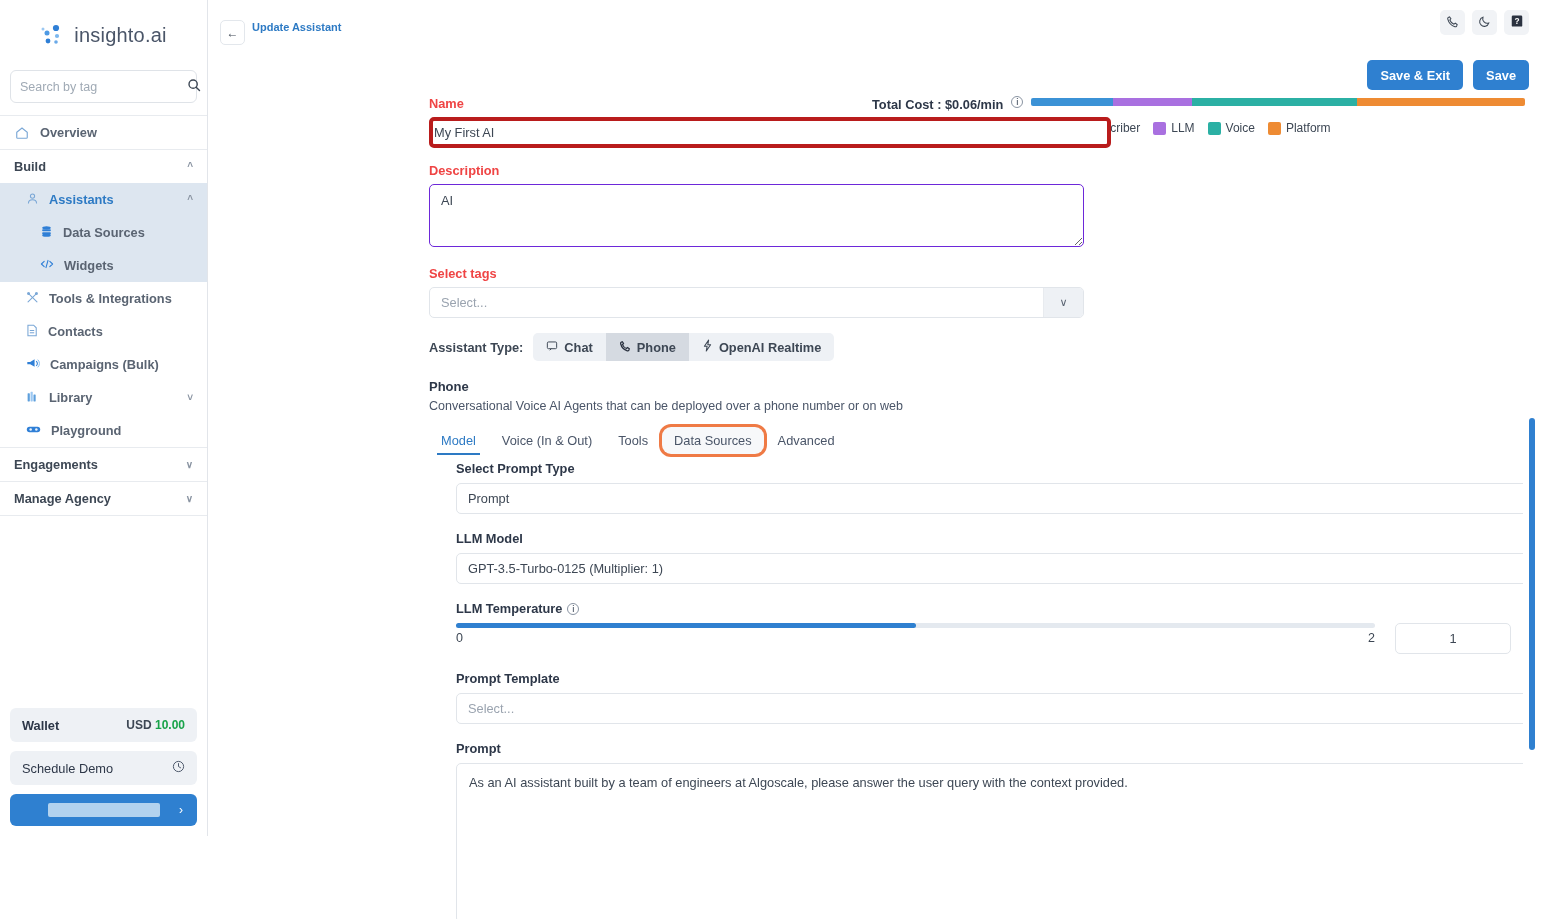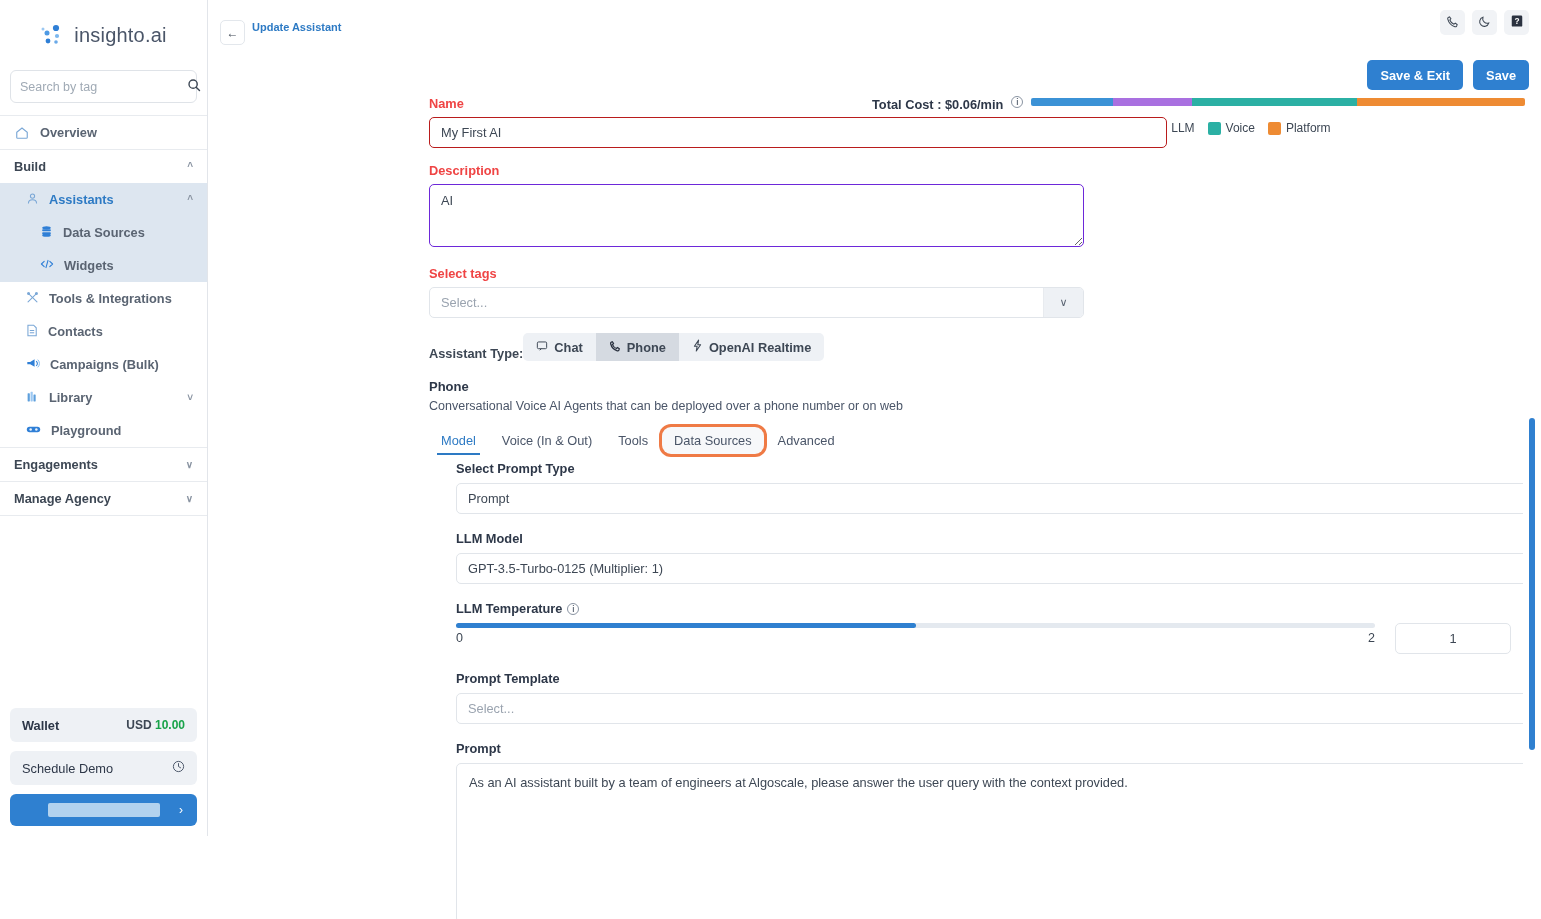--- a/index.html
+++ b/index.html
@@ -111,22 +111,22 @@
   .cost-bar { height: 8px; border-radius: 2px; overflow: hidden; display: flex; width: 494px; margin-top: 2px; }
   .cost-bar > i { display: block; height: 100%; }
   .legend { display: flex; gap: 13px; margin-top: 9px; margin-left: 190px; }
   .legend-item { display: flex; align-items: center; gap: 5px; font-size: 12px; color: #3d4754; }
   .legend-swatch { width: 13px; height: 13px; border-radius: 2px; }
 
   
   .form-area { position: absolute; left: 221px; top: 96px; width: 655px; }
   .fld-label { font-size: 12.8px; font-weight: 700; color: #ef4444; margin-bottom: 6px; }
   .txt-input {
-    width: 738px; height: 31px; border: 1px solid #b91c1c; border-radius: 5px;
-    padding: 0 11px; font-size: 12.8px; color: #3d4754; font-family: inherit;
+    width: 682px; height: 31px; border: 4px solid #b91c1c; border-radius: 5px;
+    padding: 0 1px; font-size: 12.8px; color: #3d4754; font-family: inherit;
     outline: none; background: #fff;
   }
   .txt-area {
     width: 655px; height: 63px; border: 1px solid #6d28d9; border-radius: 5px;
     padding: 8px 11px; font-size: 12.8px; color: #3d4754; font-family: inherit;
     outline: none; resize: vertical; background: #fff;
   }
   .mt16 { margin-top: 15px; }
   .sel-wrap { position: relative; width: 655px; height: 31px; }
   .sel-box {
@@ -134,21 +134,21 @@
     display: flex; align-items: center; padding: 0 11px; font-size: 12.8px;
     color: #9aa3af; background: #fff; cursor: pointer;
   }
   .sel-btn {
     position: absolute; right: 1px; top: 1px; width: 40px; height: 29px;
     background: #eef1f5; border-left: 1px solid #e8ebef;
     border-radius: 0 4px 4px 0; display: flex; align-items: center;
     justify-content: center; cursor: pointer; color: #5a6472; font-size: 11px;
   }
 
-  .atype-row { display: flex; align-items: flex-end; gap: 0; margin-top: 15px; }
+  .atype-row { display: flex; align-items: center; gap: 10px; margin-top: 15px; }
   .atype-lbl { font-size: 12.8px; font-weight: 600; color: #3d4754; }
   .seg {
     display: flex; background: #eef1f5; border-radius: 5px; overflow: hidden;
   }
   .seg-item {
     display: flex; align-items: center; gap: 6px; padding: 0 13px; height: 28px;
     font-size: 12.8px; font-weight: 600; color: #3d4754; cursor: pointer;
   }
   .seg-item.on { background: #d5dae1; }
 

